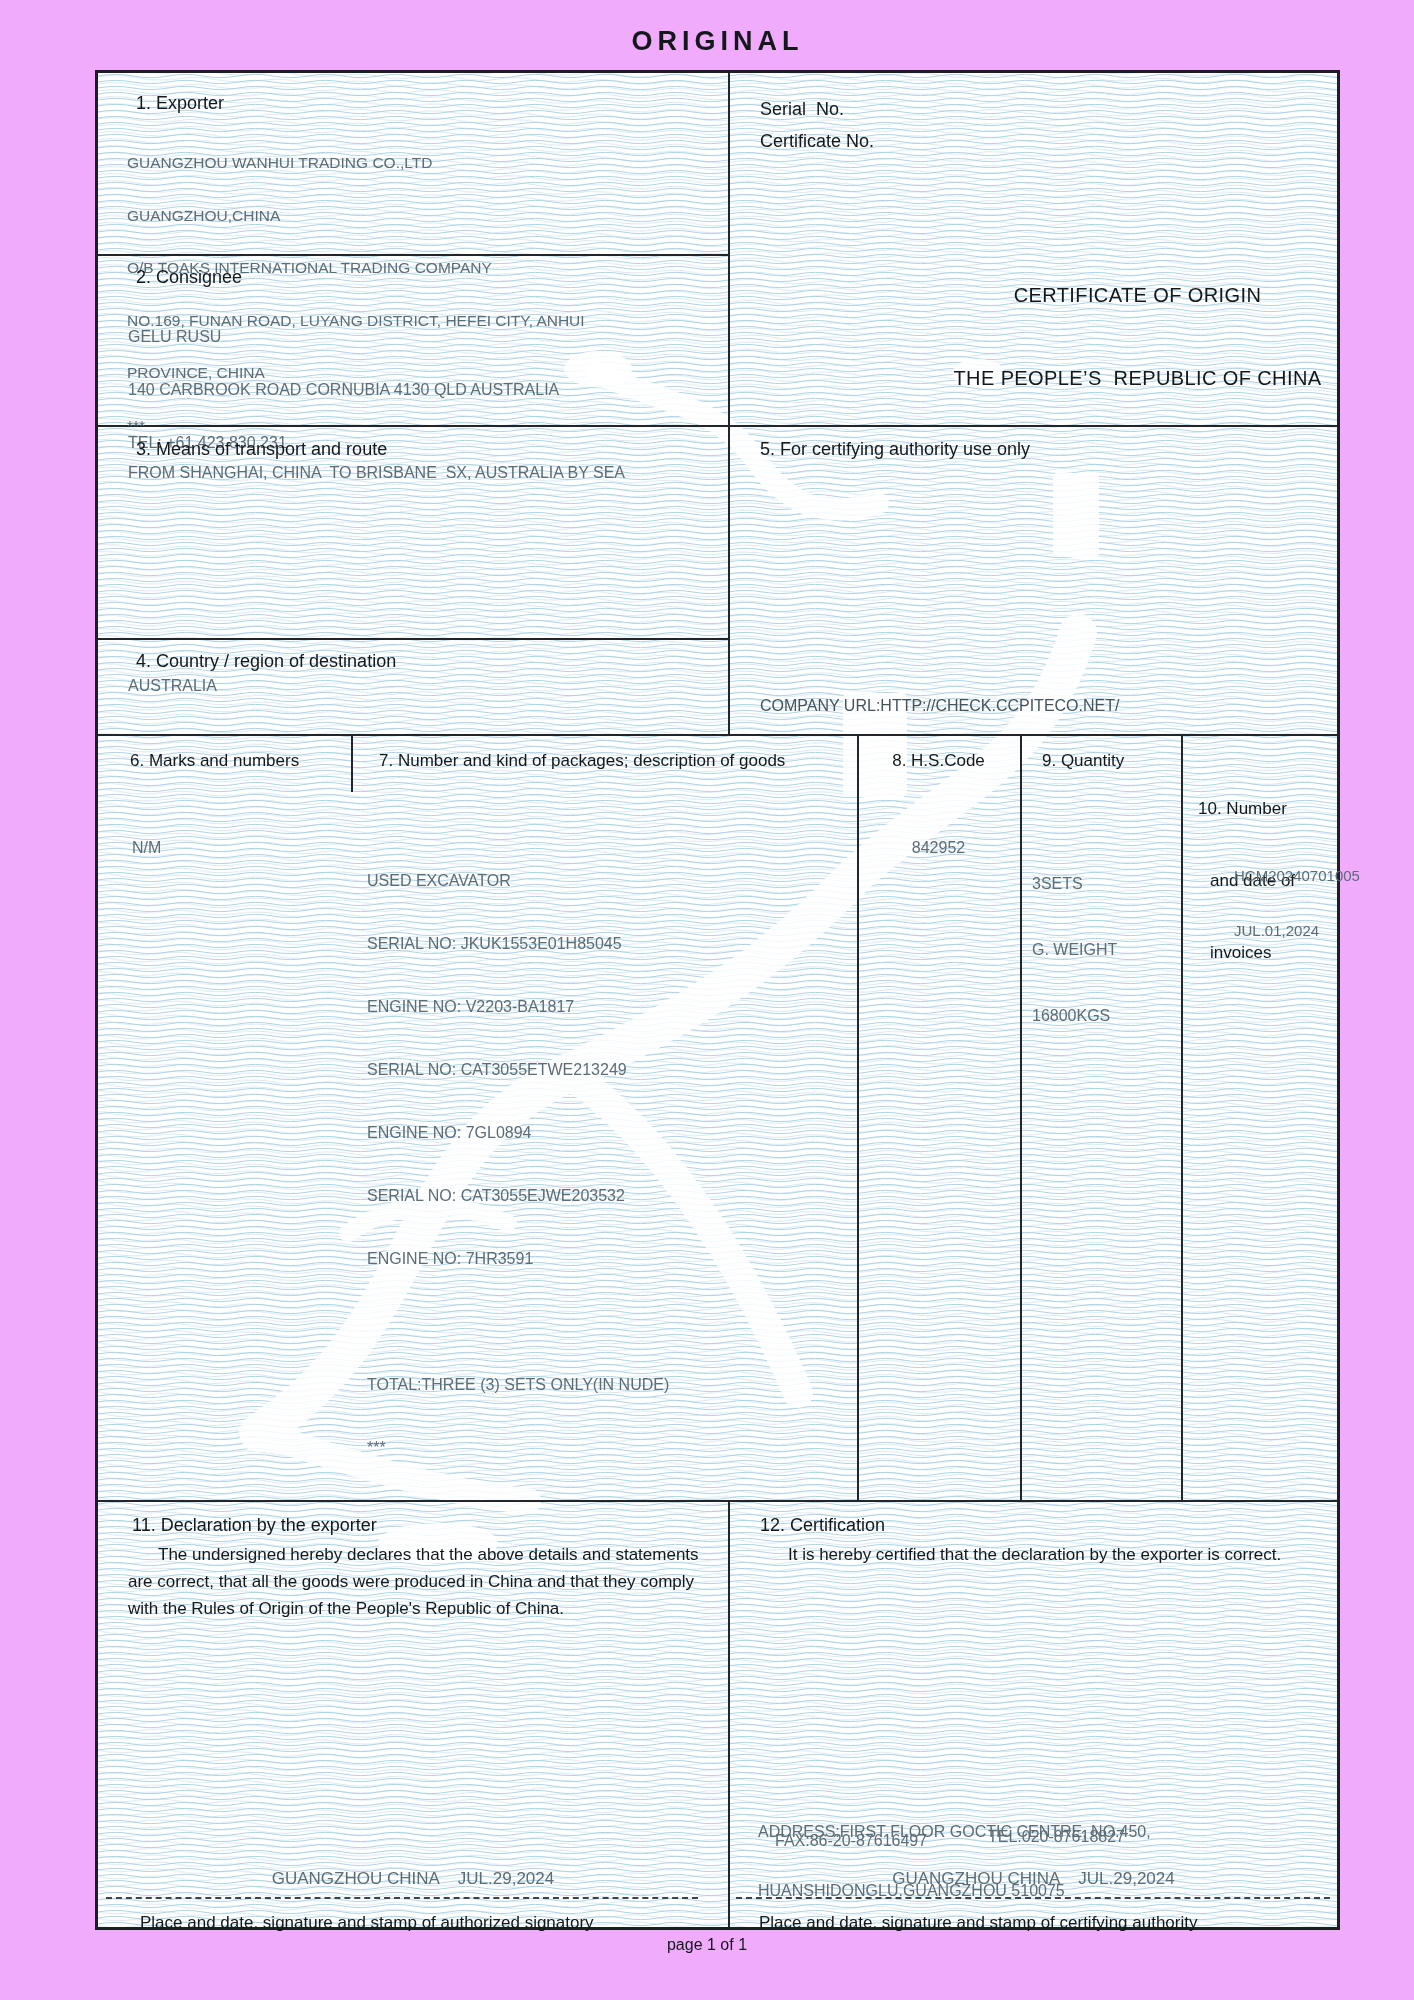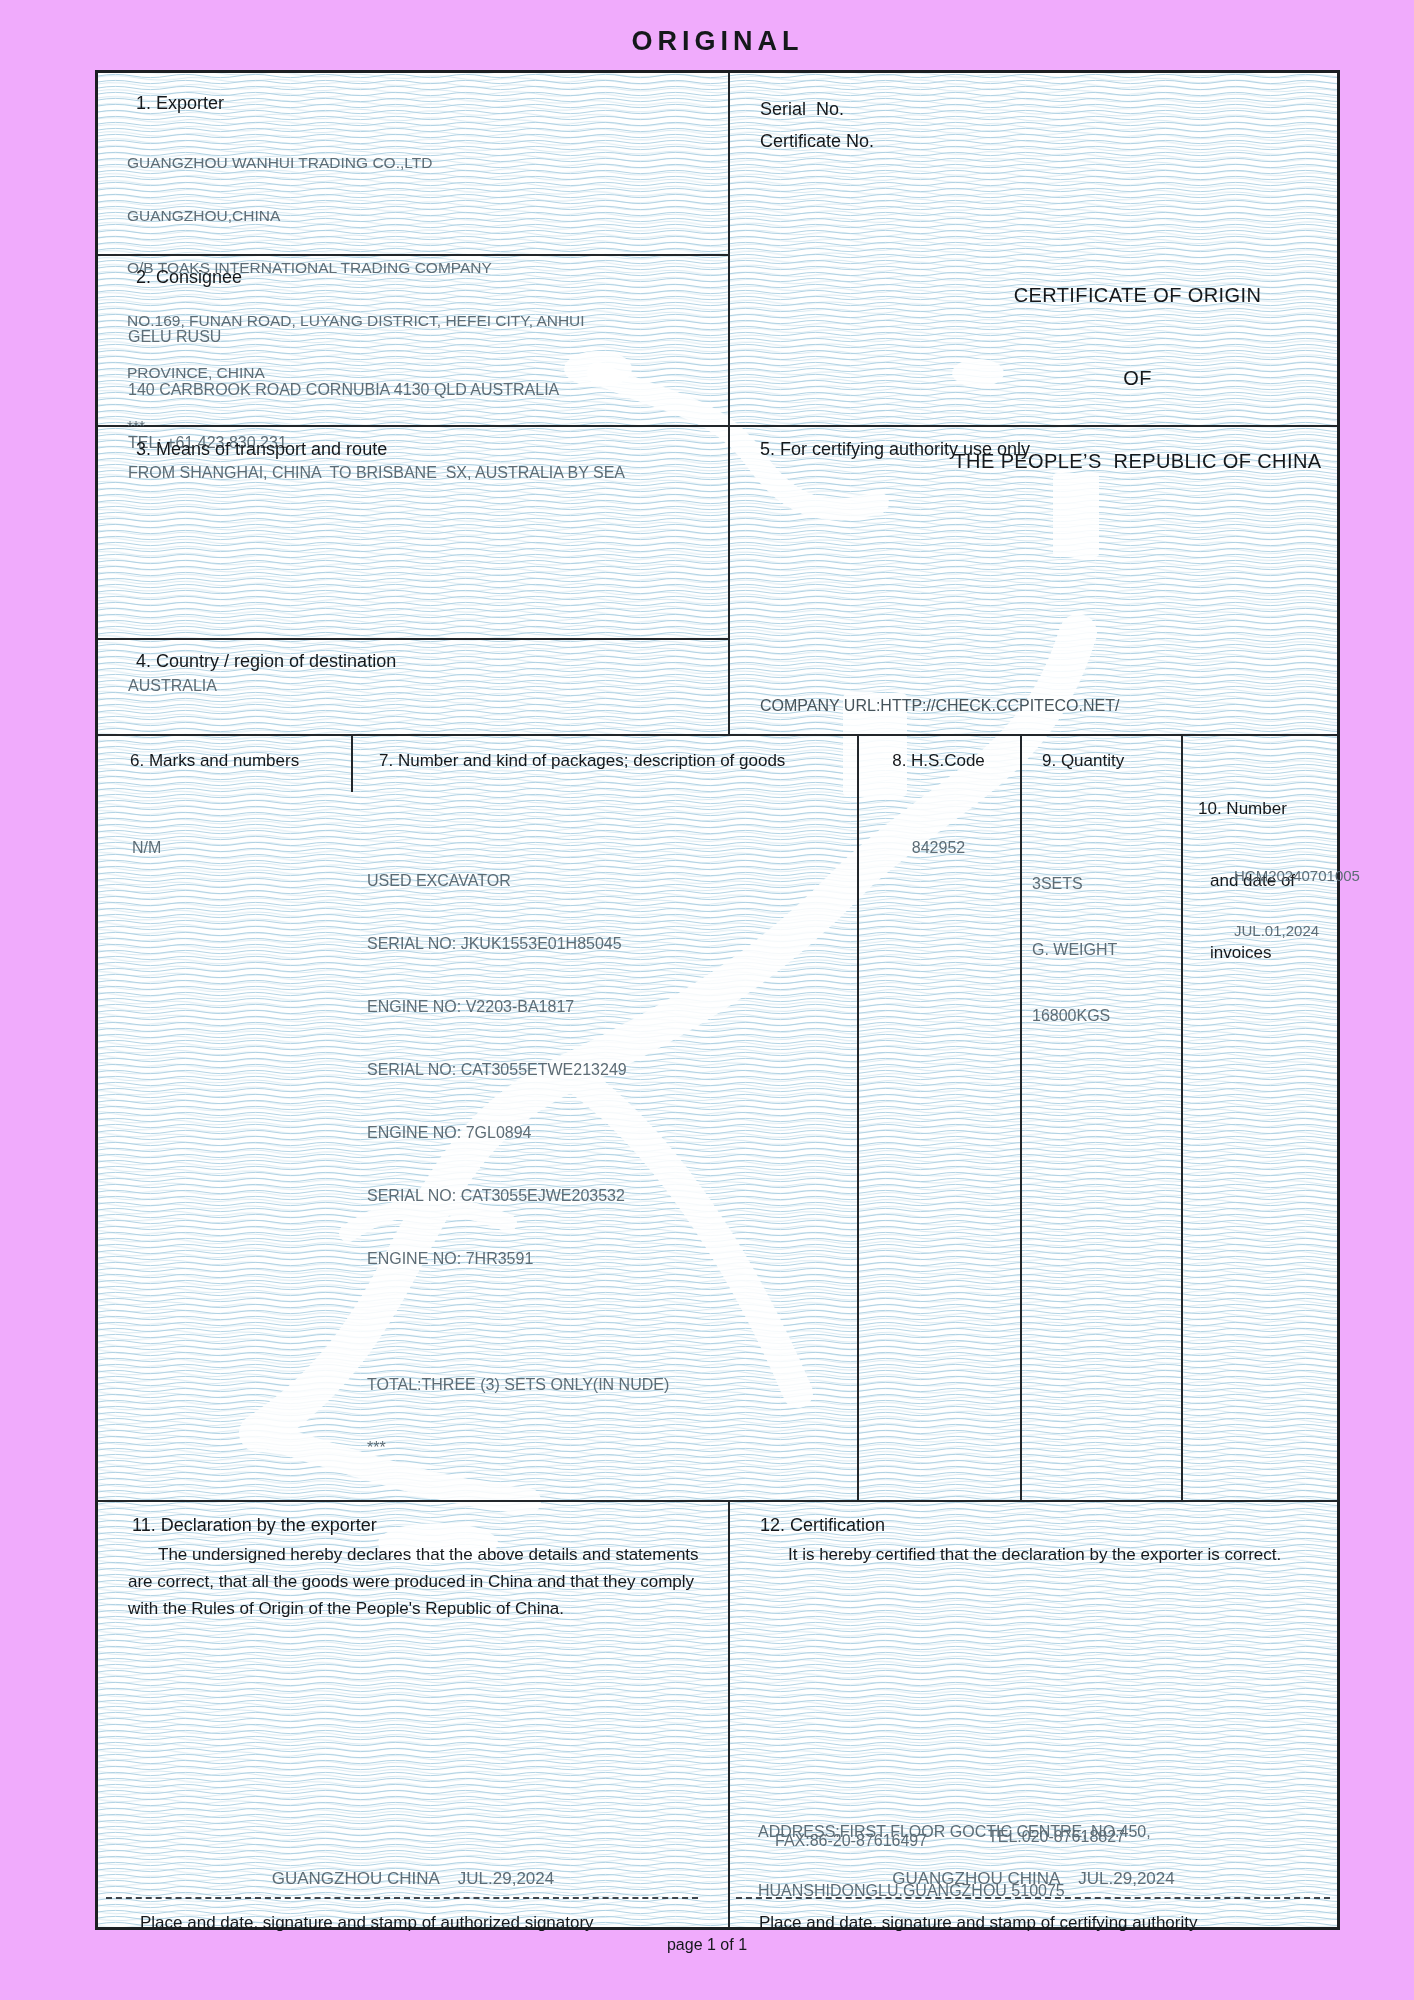--- a/index.html
+++ b/index.html
@@ -105,21 +105,20 @@
       <div>NO.169, FUNAN ROAD, LUYANG DISTRICT, HEFEI CITY, ANHUI</div>
       <div>PROVINCE, CHINA</div>
       <div>***</div>
     </div>
 
     <div class="label" style="left:662px; top:26px;">Serial  No.</div>
     <div class="label" style="left:662px; top:58px;">Certificate No.</div>
 
     <div class="title-block" style="top:158px;">
       <div>CERTIFICATE OF ORIGIN</div>
-      <div>OF</div>
       <div>THE PEOPLE’S  REPUBLIC OF CHINA</div>
     </div>
 
     <div class="label" style="left:38px; top:194px;">2. Consignee</div>
     <div class="data consignee-lines" style="left:30px; top:219px;">
       <div>GELU RUSU</div>
       <div>140 CARBROOK ROAD CORNUBIA 4130 QLD AUSTRALIA</div>
       <div>TEL: +61 423 830 231</div>
     </div>
 

